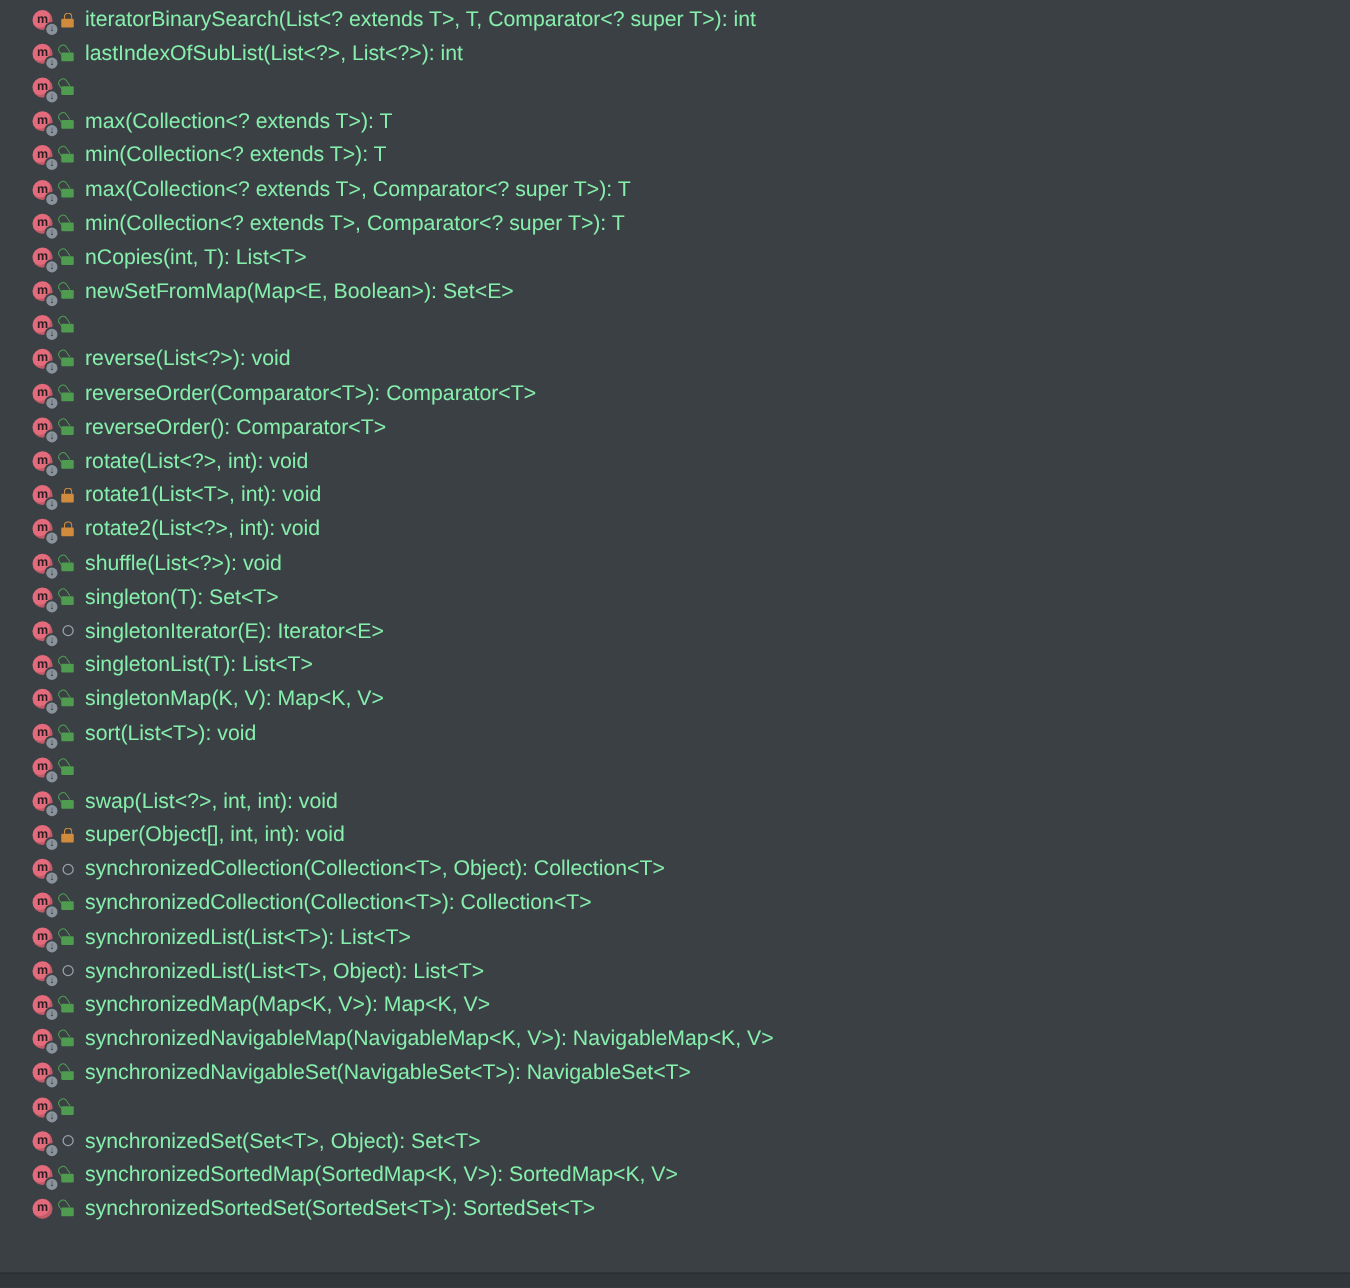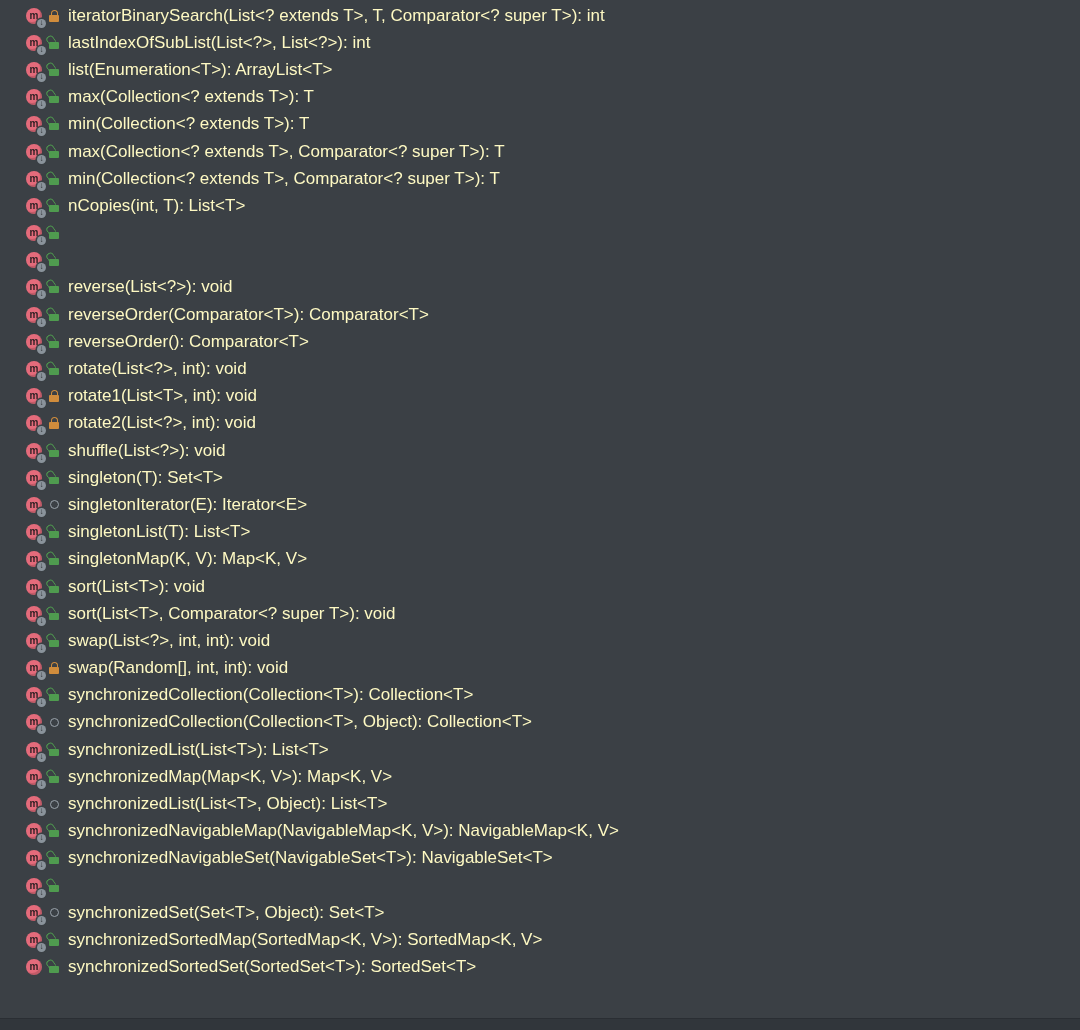--- a/index.html
+++ b/index.html
@@ -138,21 +138,21 @@
     border-bottom: none;
   }
   .vis-package {
     width: 7px;
     height: 7px;
     border-radius: 50%;
     border: 1.5px solid #9aa3ab;
   }
   .sig {
     padding-left: 2px;
-    color: #fef9c3;
+    color: #86efac;
   }
   .footer-bar {
     height: 12px;
     background: #31363b;
     border-top: 1px solid #2a2e33;
   }
 </style>
 </head>
 <body>
 
@@ -176,21 +176,20 @@
         </div>
         <span class="sig">lastIndexOfSubList(List&lt;?&gt;, List&lt;?&gt;): int</span>
       </div>
       <div class="item">
         <div class="method-icon">
           <div class="overlay"></div>
         </div>
         <div class="vis-col">
           <div class="vis-public"></div>
         </div>
-        <span class="sig">list(Enumeration&lt;T&gt;): ArrayList&lt;T&gt;</span>
       </div>
       <div class="item">
         <div class="method-icon">
           <div class="overlay"></div>
         </div>
         <div class="vis-col">
           <div class="vis-public"></div>
         </div>
         <span class="sig">max(Collection&lt;? extends T&gt;): T</span>
       </div>
@@ -230,20 +229,21 @@
         </div>
         <span class="sig">nCopies(int, T): List&lt;T&gt;</span>
       </div>
       <div class="item">
         <div class="method-icon">
           <div class="overlay"></div>
         </div>
         <div class="vis-col">
           <div class="vis-public"></div>
         </div>
+        <span class="sig">newSetFromMap(Map&lt;E, Boolean&gt;): Set&lt;E&gt;</span>
       </div>
       <div class="item">
         <div class="method-icon">
           <div class="overlay"></div>
         </div>
         <div class="vis-col">
           <div class="vis-public"></div>
         </div>
       </div>
       <div class="item">
@@ -354,84 +354,83 @@
         </div>
         <span class="sig">sort(List&lt;T&gt;): void</span>
       </div>
       <div class="item">
         <div class="method-icon">
           <div class="overlay"></div>
         </div>
         <div class="vis-col">
           <div class="vis-public"></div>
         </div>
-        <span class="sig">sort(List&lt;T&gt;, Comparator&lt;? super T&gt;): void</span>
       </div>
       <div class="item">
         <div class="method-icon">
           <div class="overlay"></div>
         </div>
         <div class="vis-col">
           <div class="vis-public"></div>
         </div>
         <span class="sig">swap(List&lt;?&gt;, int, int): void</span>
       </div>
       <div class="item">
         <div class="method-icon">
           <div class="overlay"></div>
         </div>
         <div class="vis-col">
           <div class="vis-private"></div>
         </div>
-        <span class="sig">swap(Random[], int, int): void</span>
+        <span class="sig">super(Object[], int, int): void</span>
+      </div>
+      <div class="item">
+        <div class="method-icon">
+          <div class="overlay"></div>
+        </div>
+        <div class="vis-col">
+          <div class="vis-package"></div>
+        </div>
+        <span class="sig">synchronizedCollection(Collection&lt;T&gt;, Object): Collection&lt;T&gt;</span>
       </div>
       <div class="item">
         <div class="method-icon">
           <div class="overlay"></div>
         </div>
         <div class="vis-col">
           <div class="vis-public"></div>
         </div>
         <span class="sig">synchronizedCollection(Collection&lt;T&gt;): Collection&lt;T&gt;</span>
       </div>
       <div class="item">
         <div class="method-icon">
           <div class="overlay"></div>
         </div>
         <div class="vis-col">
+          <div class="vis-public"></div>
+        </div>
+        <span class="sig">synchronizedList(List&lt;T&gt;): List&lt;T&gt;</span>
+      </div>
+      <div class="item">
+        <div class="method-icon">
+          <div class="overlay"></div>
+        </div>
+        <div class="vis-col">
           <div class="vis-package"></div>
         </div>
-        <span class="sig">synchronizedCollection(Collection&lt;T&gt;, Object): Collection&lt;T&gt;</span>
-      </div>
-      <div class="item">
-        <div class="method-icon">
-          <div class="overlay"></div>
-        </div>
-        <div class="vis-col">
-          <div class="vis-public"></div>
-        </div>
-        <span class="sig">synchronizedList(List&lt;T&gt;): List&lt;T&gt;</span>
+        <span class="sig">synchronizedList(List&lt;T&gt;, Object): List&lt;T&gt;</span>
       </div>
       <div class="item">
         <div class="method-icon">
           <div class="overlay"></div>
         </div>
         <div class="vis-col">
           <div class="vis-public"></div>
         </div>
         <span class="sig">synchronizedMap(Map&lt;K, V&gt;): Map&lt;K, V&gt;</span>
-      </div>
-      <div class="item">
-        <div class="method-icon">
-          <div class="overlay"></div>
-        </div>
-        <div class="vis-col">
-          <div class="vis-package"></div>
-        </div>
-        <span class="sig">synchronizedList(List&lt;T&gt;, Object): List&lt;T&gt;</span>
       </div>
       <div class="item">
         <div class="method-icon">
           <div class="overlay"></div>
         </div>
         <div class="vis-col">
           <div class="vis-public"></div>
         </div>
         <span class="sig">synchronizedNavigableMap(NavigableMap&lt;K, V&gt;): NavigableMap&lt;K, V&gt;</span>
       </div>

